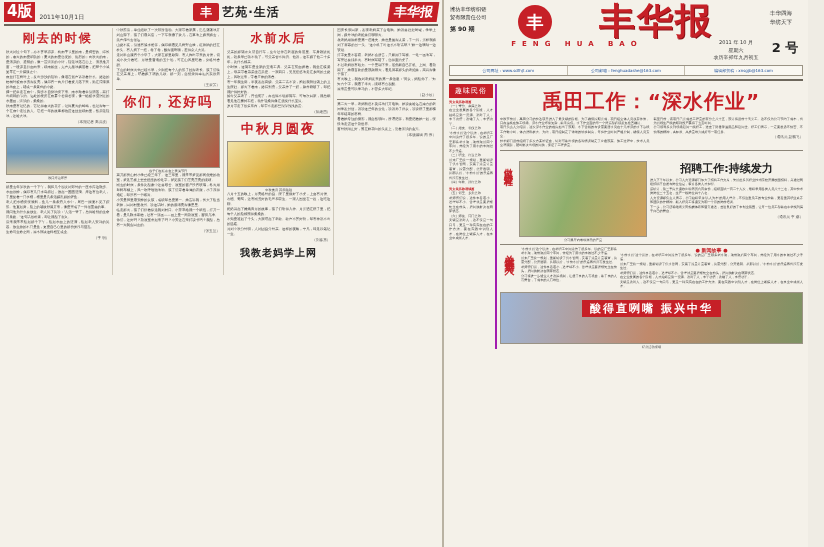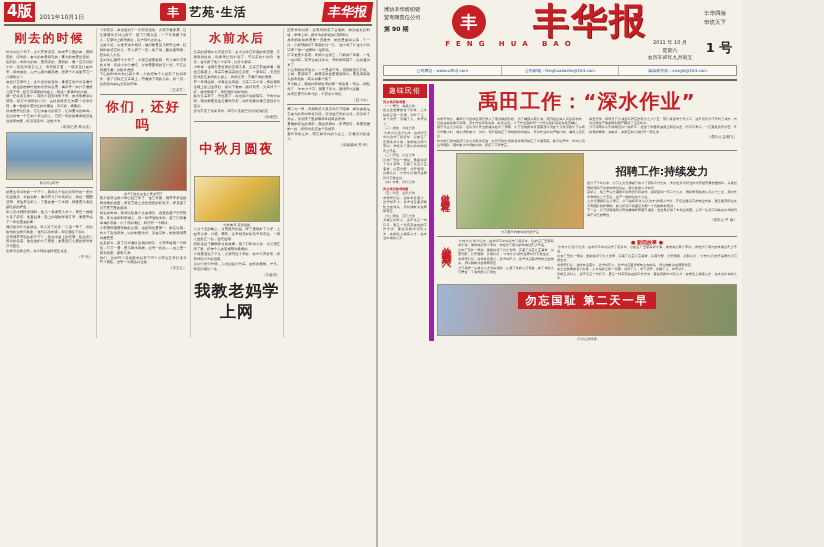--- a/index.html
+++ b/index.html
@@ -15,21 +15,21 @@
     display:flex;
     background:#efece4;
   }
   
   .sheet{
     position:relative;
     background:#f4f1e9;
     box-sizing:border-box;
     overflow:hidden;
   }
-  .left-sheet{width:378px;border-right:2px solid #b9b2a2;}
+  .left-sheet{width:444px;border-right:2px solid #b9b2a2;}
   .right-sheet{width:364px;}
   .hr-thin{height:1px;background:#8a8478;margin:2px 0;}
   .hr-thick{height:2px;background:#6d675c;margin:2px 0;}
   
   .l-head{
     display:flex;align-items:center;justify-content:space-between;
     padding:2px 4px 0 4px;
   }
   .pagebadge{
     background:#c62027;color:#fff;
@@ -182,29 +182,29 @@
 
       <div class="col" style="width:116px;">
         <div class="headline-red" style="font-size:12px;margin:2px 0 3px 0;letter-spacing:2px;">水前水后</div>
         <div class="body-text">父亲的那辆永久牌自行车，至今还停在老屋的角落里。车身锈迹斑斑，链条早已转不动了，可父亲舍不得扔。他说，这车跟了他二十多年，比什么都亲。</div>
         <div class="body-text">小时候，这辆车是全家的交通工具。父亲在前面蹬着，我坐在横梁上，母亲带着弟弟坐在后座。一家四口，晃晃悠悠地走在乡间的土路上，风吹过来，带着庄稼的清香。</div>
         <div class="body-text">有一年我生病，半夜发起高烧。父亲二话不说，抱起我就往镇上的卫生院赶。那天下着雨，路特别滑，父亲摔了一跤，膝盖磕破了，却把我护得好好的。</div>
         <div class="body-text">如今父亲老了，背也驼了，再也骑不动那辆车。可每次回家，我总能看见他在擦拭车把，动作轻柔得像在抚摸什么宝贝。</div>
         <div class="body-text">岁月带走了很多东西，却带不走那些深深浅浅的爱。</div>
         <div class="byline">（陈建国）</div>
         <div class="hr-thin"></div>
-        <div class="headline-red" style="font-size:13px;margin:18px 0;letter-spacing:2px;">中秋月圆夜</div>
+        <div class="headline-red" style="font-size:13px;margin:3px 0;letter-spacing:2px;">中秋月圆夜</div>
         <div class="photo flower" style="height:44px;"></div>
         <div class="caption">中秋赏月 其乐融融</div>
         <div class="body-text">八月十五的晚上，月亮格外的圆。院子里摆好了小桌，上面有月饼、石榴、葡萄，还有刚煮好的毛豆和花生。一家人围坐在一起，边吃边聊。</div>
         <div class="body-text">奶奶讲起了嫦娥奔月的故事，孩子们听得入神。月光洒在院子里，把每个人的脸都照得柔柔的。</div>
         <div class="body-text">不知是谁起了个头，大家唱起了老歌。歌声不算好听，却有种说不出的温暖。</div>
         <div class="body-text">月到中秋分外明，人到团圆分外亲。这样的夜晚，平凡，却足以铭记一生。</div>
         <div class="byline">（刘春燕）</div>
-        <div class="headline-dark" style="font-size:16px;margin:4px 0 15px 0;letter-spacing:1px;text-align:center;">我教老妈学上网</div>
+        <div class="headline-dark" style="font-size:10px;margin:4px 0 15px 0;letter-spacing:1px;text-align:center;">我教老妈学上网</div>
       </div>
 
       <div class="col" style="width:110px;">
         <div class="body-text">国庆长假回家，发现老妈买了台电脑。她说要赶赶时髦，学学上网，跟外地的老姐妹们聊聊天。</div>
         <div class="body-text">教老妈用鼠标是第一道难关。她总是握得太紧，手一抖，光标就跑到了屏幕的另一头。'这小耗子咋这么不听话呢？'她一边嘀咕一边较劲。</div>
         <div class="body-text">打字更是不容易。老妈不会拼音，只能用手写板。一笔一画地写，写完还要找半天。有时候写错了，急得直拍桌子。</div>
         <div class="body-text">不过老妈很有毅力。一个星期下来，居然能自己开机、上网、看新闻了。她最喜欢的是视频聊天，看见屏幕那头的老姐妹，高兴得像个孩子。</div>
         <div class="body-text">有天晚上，我收到老妈发来的第一条信息：'闺女，妈想你了。'短短六个字，我看了半天，眼睛有点发酸。</div>
         <div class="body-text">原来爱是可以学习的，不管多大年纪。</div>
         <div class="byline">（赵小敏）</div>
@@ -239,42 +239,42 @@
       <div style="display:flex;align-items:flex-start;">
         <div style="flex:1;font-weight:bold;">
           <div class="r-pinyin">FENG    HUA    BAO</div>
         </div>
         <div style="width:64px;flex:none;text-align:center;">
           <div class="r-meta">2011 年 10 月</div>
           <div class="r-meta">星期六</div>
           <div class="r-meta">农历辛卯年九月初五</div>
         </div>
         <div style="width:34px;flex:none;text-align:center;">
-          <div class="r-bignum">1 号</div>
+          <div class="r-bignum">2 号</div>
         </div>
       </div>
     </div>
 
     <div class="r-contact">
       <div>
         <span>公司网址：</span><span>www.sdfhjt.com</span>
       </div>
       <div>
         <span>公司邮箱：</span><span>fenghuadashe@163.com</span>
       </div>
       <div>
         <span>编辑部投稿：</span><span>xnsgjb@163.com</span>
       </div>
     </div>
 
     <div class="hr-thick" style="margin:3px 5px;"></div>
 
     <div style="display:flex;padding:0 5px;gap:3px;">
 
-      <div style="width:44px;flex:none;border-right:5px solid #a21caf;padding-right:2px;">
+      <div style="width:44px;flex:none;border-right:2px solid #a21caf;padding-right:2px;">
         <div class="redbar" style="font-size:7px;letter-spacing:1px;padding:2px 0;">趣味民俗</div>
         <div style="margin-top:2px;">
           <div class="tiny" style="font-weight:bold;color:#c62027;">男女关系称谓篇</div>
           <div class="tiny">（一）辈分、亲属之称</div>
           <div class="tiny">在企业发展的各个阶段，人才始终是第一资源。选对了人，事半功倍；选错了人，事倍功半。</div>
           <div class="tiny">（二）婚丧、礼仪之称</div>
           <div class="tiny">'水前水后'这个说法，在老职工中间流传了很多年。说的是厂里那条老水渠，渠前渠后两个车间，曾经为了用水的事闹过不少矛盾。</div>
           <div class="tiny">（三）职业、行当之称</div>
           <div class="tiny">后来厂里统一规划，重新铺设了供水管网，安装了流量计量装置，按需分配，公开透明。从那以后，'水前水后'的矛盾再也没有发生过。</div>
           <div class="tiny">（四）年龄、排行之称</div>
@@ -298,21 +298,21 @@
           </div>
           <div style="flex:1;">
             <div class="tiny">截至目前，该项目已完成总工程量的百分之八十五，预计将提前十天完工。这不仅为公司节约了成本，也为后续生产线的顺利投产赢得了宝贵时间。</div>
             <div class="tiny">公司领导多次到现场慰问一线职工，送去了防暑降温用品和慰问金。职工们表示，一定要发扬不怕苦、不怕累的精神，高标准、高质量地完成好每一项任务。</div>
             <div class="byline">（通讯员 赵鹏飞）</div>
           </div>
         </div>
 
         <div class="hr-thin"></div>
 
-        <div style="display:flex;gap:3px;margin-top:2px;align-items:center;">
+        <div style="display:flex;gap:3px;margin-top:10px;">
 
           <div style="width:16px;flex:none;display:flex;justify-content:center;">
             <div class="vtitle" style="color:#c62027;font-size:9px;">做民心好工程</div>
           </div>
 
           <div style="width:128px;flex:none;">
             <div class="photo market" style="height:74px;"></div>
             <div class="caption">公司展厅内琳琅满目的产品</div>
           </div>
 
@@ -346,21 +346,21 @@
             <div class="tiny">后来厂里统一规划，重新铺设了供水管网，安装了流量计量装置，按需分配，公开透明。从那以后，'水前水后'的矛盾再也没有发生过。</div>
             <div class="tiny">老师傅们说，这件事看着小，道理却不小。管理就是要把规矩立在前头，把问题解决在萌芽状态。</div>
             <div class="tiny">在企业发展的各个阶段，人才始终是第一资源。选对了人，事半功倍；选错了人，事倍功半。</div>
             <div class="tiny">关键是选对人，这不仅是一句口号，更是一种实实在在的工作方法。要在实践中识别人才，在岗位上锻炼人才，在事业中成就人才。</div>
           </div>
         </div>
 
         <div style="margin-top:3px;">
           <div class="photo group" style="height:50px;position:relative;">
             <div style="position:absolute;left:0;right:0;top:4px;text-align:center;">
-              <span class="hdr-banner" style="display:inline-block;padding:1px 8px;">勿忘国耻  第二天一早</span>
+              <span class="hdr-banner" style="display:inline-block;padding:1px 8px;">酸得直咧嘴  振兴中华</span>
             </div>
           </div>
           <div class="caption">纪念活动现场</div>
         </div>
 
       </div>
     </div>
   </div>
 </div>
 

